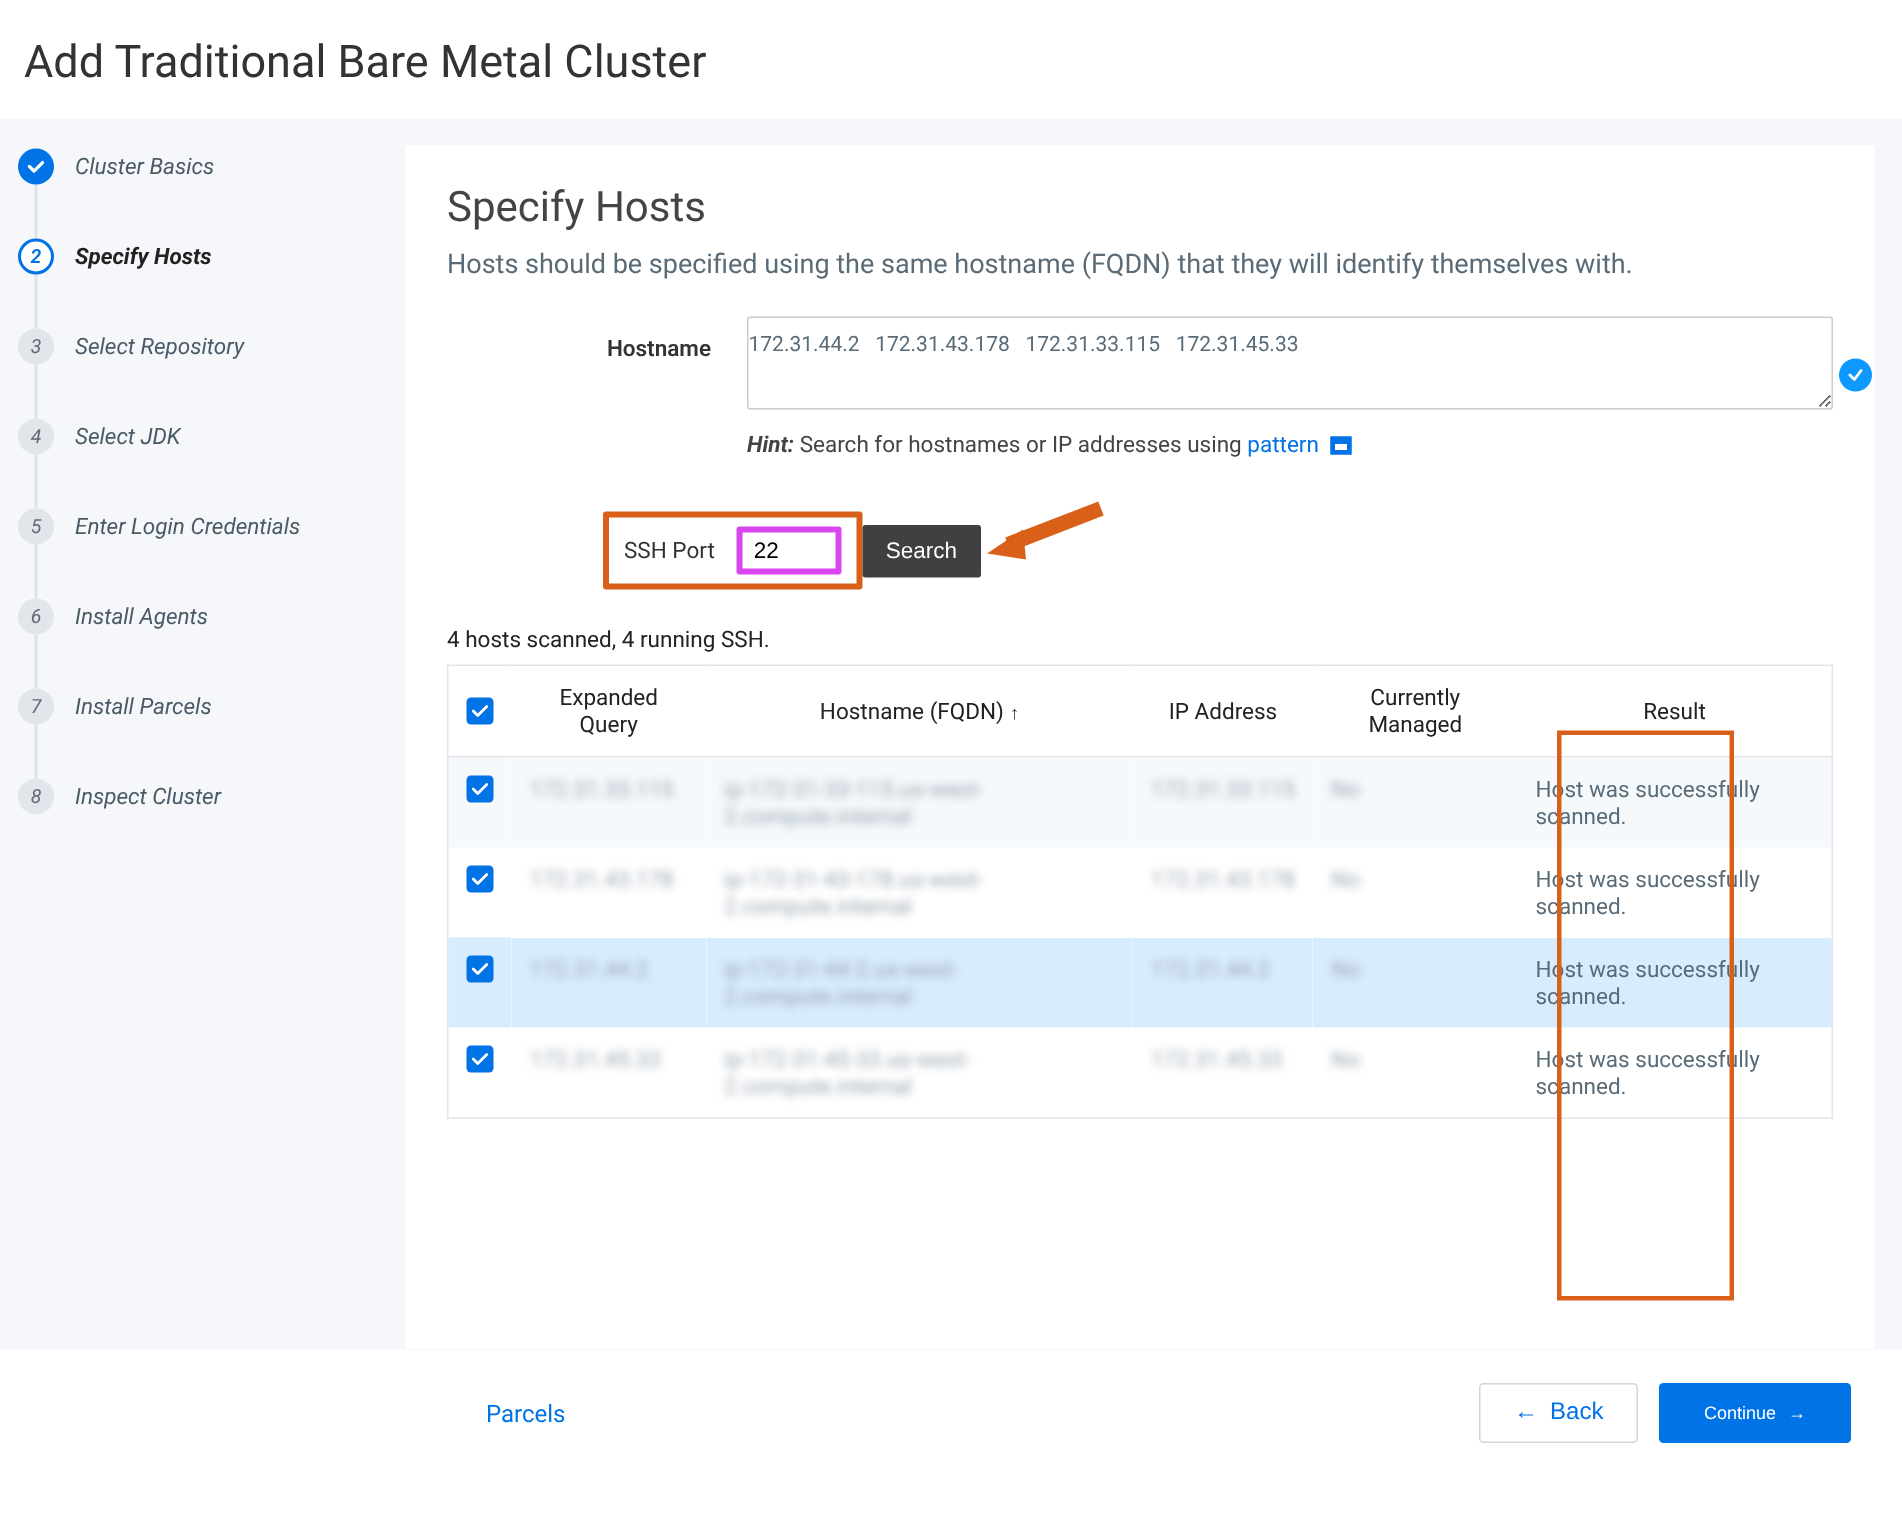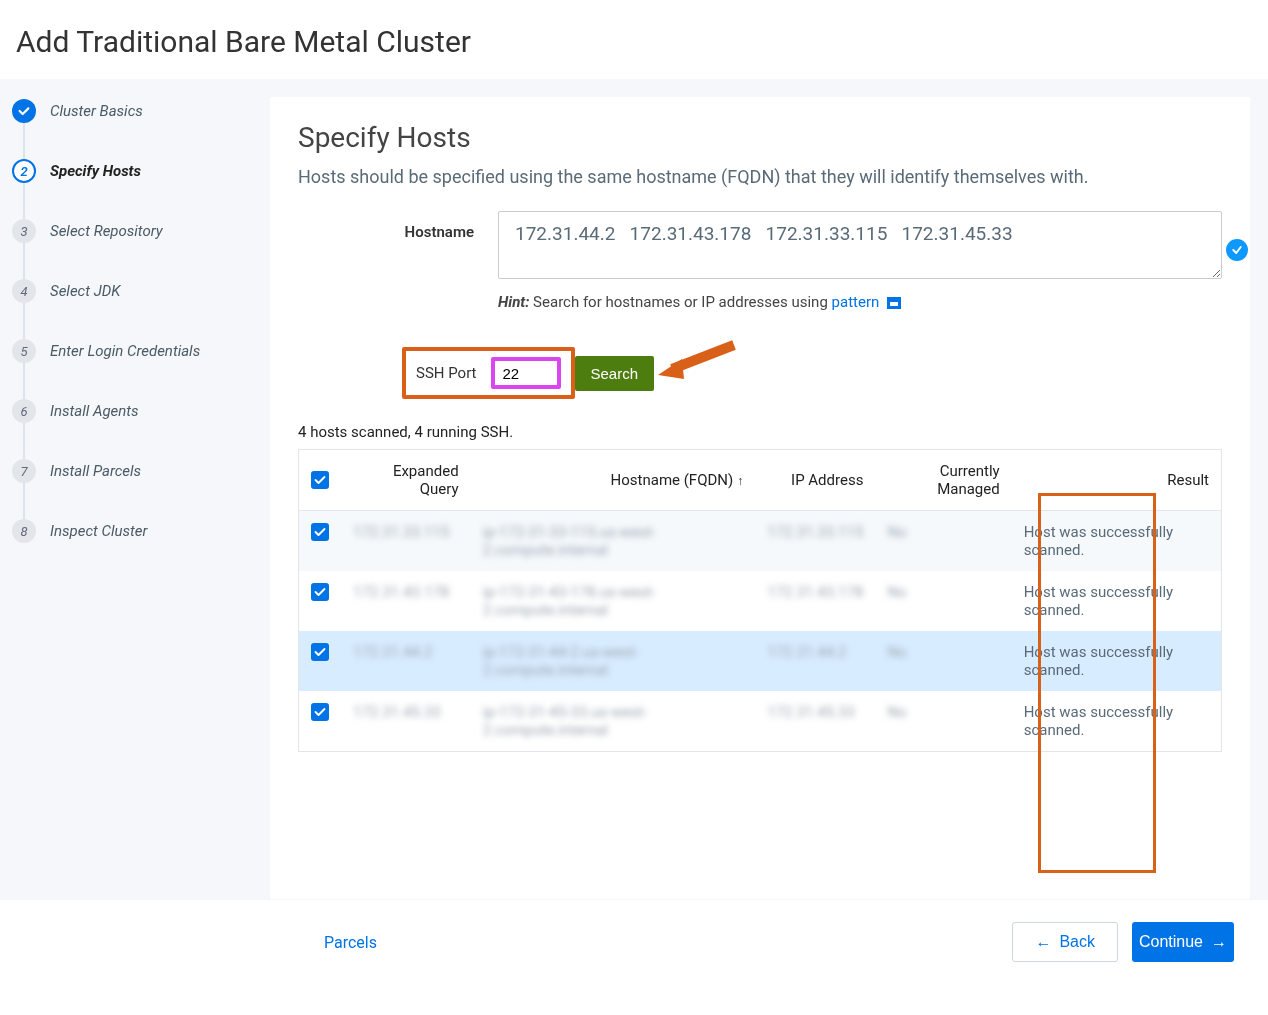--- a/index.html
+++ b/index.html
@@ -15,55 +15,55 @@
 .step-pending .step-circle { background: #e2e6eb; color: #667; }
 .step-label { font-size: 15px; color: #4a5a66; }
 .step-current .step-label { font-weight: 700; color: #222; }
 .step-done .step-circle svg { width: 14px; height: 14px; }
 .content-panel { flex: 1; background: #fff; margin: 18px 18px 0 0; padding: 24px 28px 12px; }
 .panel-title { font-size: 28px; font-weight: 400; color: #444; margin-bottom: 12px; }
 .panel-desc { font-size: 18px; color: #5a6b78; margin-bottom: 24px; }
 .form-row { display: flex; align-items: flex-start; margin-bottom: 8px; }
 .form-label { width: 200px; text-align: right; padding-right: 24px; padding-top: 12px; font-size: 15px; color: #333; font-weight: 600; flex-shrink: 0; }
 .form-field { flex: 1; position: relative; }
-.hostname-textarea { width: 100%; min-height: 62px; border: 1px solid #ccc; border-radius: 2px; padding: 10px 16px; font-size: 19px; font-family: inherit; resize: both; color: #5a6b78; }
+.hostname-textarea { width: 100%; min-height: 62px; border: 1px solid #ccc; border-radius: 2px; padding: 10px 0; font-size: 14px; font-family: inherit; resize: both; color: #5a6b78; }
 .valid-check { position: absolute; right: -10px; top: 28px; width: 22px; height: 22px; background: #0d99ff; border-radius: 50%; display: flex; align-items: center; justify-content: center; transform: translateX(16px); }
 .valid-check svg { width: 12px; height: 12px; }
 .hint-row { margin-top: 10px; font-size: 15px; color: #444; }
 .hint-row b { font-weight: 700; font-style: italic; }
 .hint-row a { color: #0073e6; text-decoration: none; }
 .hint-row .ext-icon { display: inline-block; width: 14px; height: 12px; background: #0073e6; position: relative; margin-left: 4px; vertical-align: middle; border: 1px solid #0073e6; }
 .hint-row .ext-icon::after { content: ""; position: absolute; inset: 2px; background: #fff; }
 .hint-row .ext-icon::before { content: ""; position: absolute; left: 2px; right: 2px; top: 2px; height: 2px; background: #0073e6; z-index:2;}
 .ssh-row { display: flex; align-items: center; margin-top: 36px; margin-left: 104px; }
 .ssh-group { display: flex; align-items: center; border: 4px solid #d86018; padding: 6px 10px 6px 10px; border-radius: 2px; }
 .ssh-label { font-size: 15px; margin-right: 14px; color: #333; }
 .ssh-input { width: 70px; height: 32px; border: 4px solid #d946ef; border-radius: 2px; padding: 4px 8px; font-size: 15px; }
-.search-btn { background: #4d7c0f; color: #fff; border: none; padding: 9px 16px; font-size: 15px; border-radius: 2px; cursor: pointer; }
+.search-btn { background: #404040; color: #fff; border: none; padding: 9px 16px; font-size: 15px; border-radius: 2px; cursor: pointer; }
 .arrow-annot { position: relative; width: 80px; height: 40px; }
 .arrow-annot svg { position: absolute; left: 0; top: -14px; }
 .scan-status { margin-top: 24px; font-size: 15px; color: #222; margin-bottom: 8px; }
 table.hosts { width: 100%; border-collapse: collapse; border: 1px solid #e2e6eb; font-size: 15px; }
-table.hosts th { text-align: right; padding: 12px 12px; font-weight: 400; color: #222; border-bottom: 1px solid #e2e6eb; background: #fff; }
+table.hosts th { text-align: center; padding: 12px 12px; font-weight: 400; color: #222; border-bottom: 1px solid #e2e6eb; background: #fff; }
 table.hosts td { padding: 12px 12px; color: #9aa5b0; vertical-align: top; }
 table.hosts tbody tr:nth-child(odd) { background: #f5f9fc; }
 table.hosts tbody tr.hover-row { background: #d8ecff; }
 .blur-cell { filter: blur(3px); color: #a1a8ae; }
 .chk-th { width: 42px; text-align: center; }
 .chk-td { text-align: center; }
 .chk-box { width: 18px; height: 18px; background: #0073e6; border-radius: 3px; display: inline-flex; align-items: center; justify-content: center; }
 .chk-box svg { width: 12px; height: 10px; }
 .sort-arrow { font-size: 12px; margin-left: 4px; }
 .result-highlight { border: 3px solid #d86018; position: absolute; width: 118px; height: 380px; pointer-events: none; }
 .result-cell { color: #5a6b78 !important; position: relative; }
 .footer-bar { display: flex; align-items: center; padding: 22px 34px; justify-content: space-between; background: #fff; border-top: 1px solid #f5f7fa;}
 .cancel-link { color: #0073e6; font-size: 16px; text-decoration: none; margin-left: 290px; background:none; border:none; cursor:pointer; font-family:inherit;}
 .footer-right { display: flex; gap: 14px; }
 .back-btn { background: #fff; border: 1px solid #cfd6dd; color: #0073e6; padding: 10px 22px; font-size: 16px; border-radius: 3px; cursor: pointer; display: inline-flex; align-items: center; gap: 8px; }
-.continue-btn { background: #0073e6; color: #fff; border: none; padding: 10px 7px; font-size: 16px; border-radius: 3px; cursor: pointer; display: inline-flex; align-items: center; gap: 8px; }
+.continue-btn { background: #0073e6; color: #fff; border: none; padding: 10px 30px; font-size: 12px; border-radius: 3px; cursor: pointer; display: inline-flex; align-items: center; gap: 8px; }
 </style>
 </head>
 <body>
 
 <div class="page-header">Add Traditional Bare Metal Cluster</div>
 
 <div class="main-area">
 
   <div class="sidebar" id="sidebar">
       <div class="step-row step-done">

